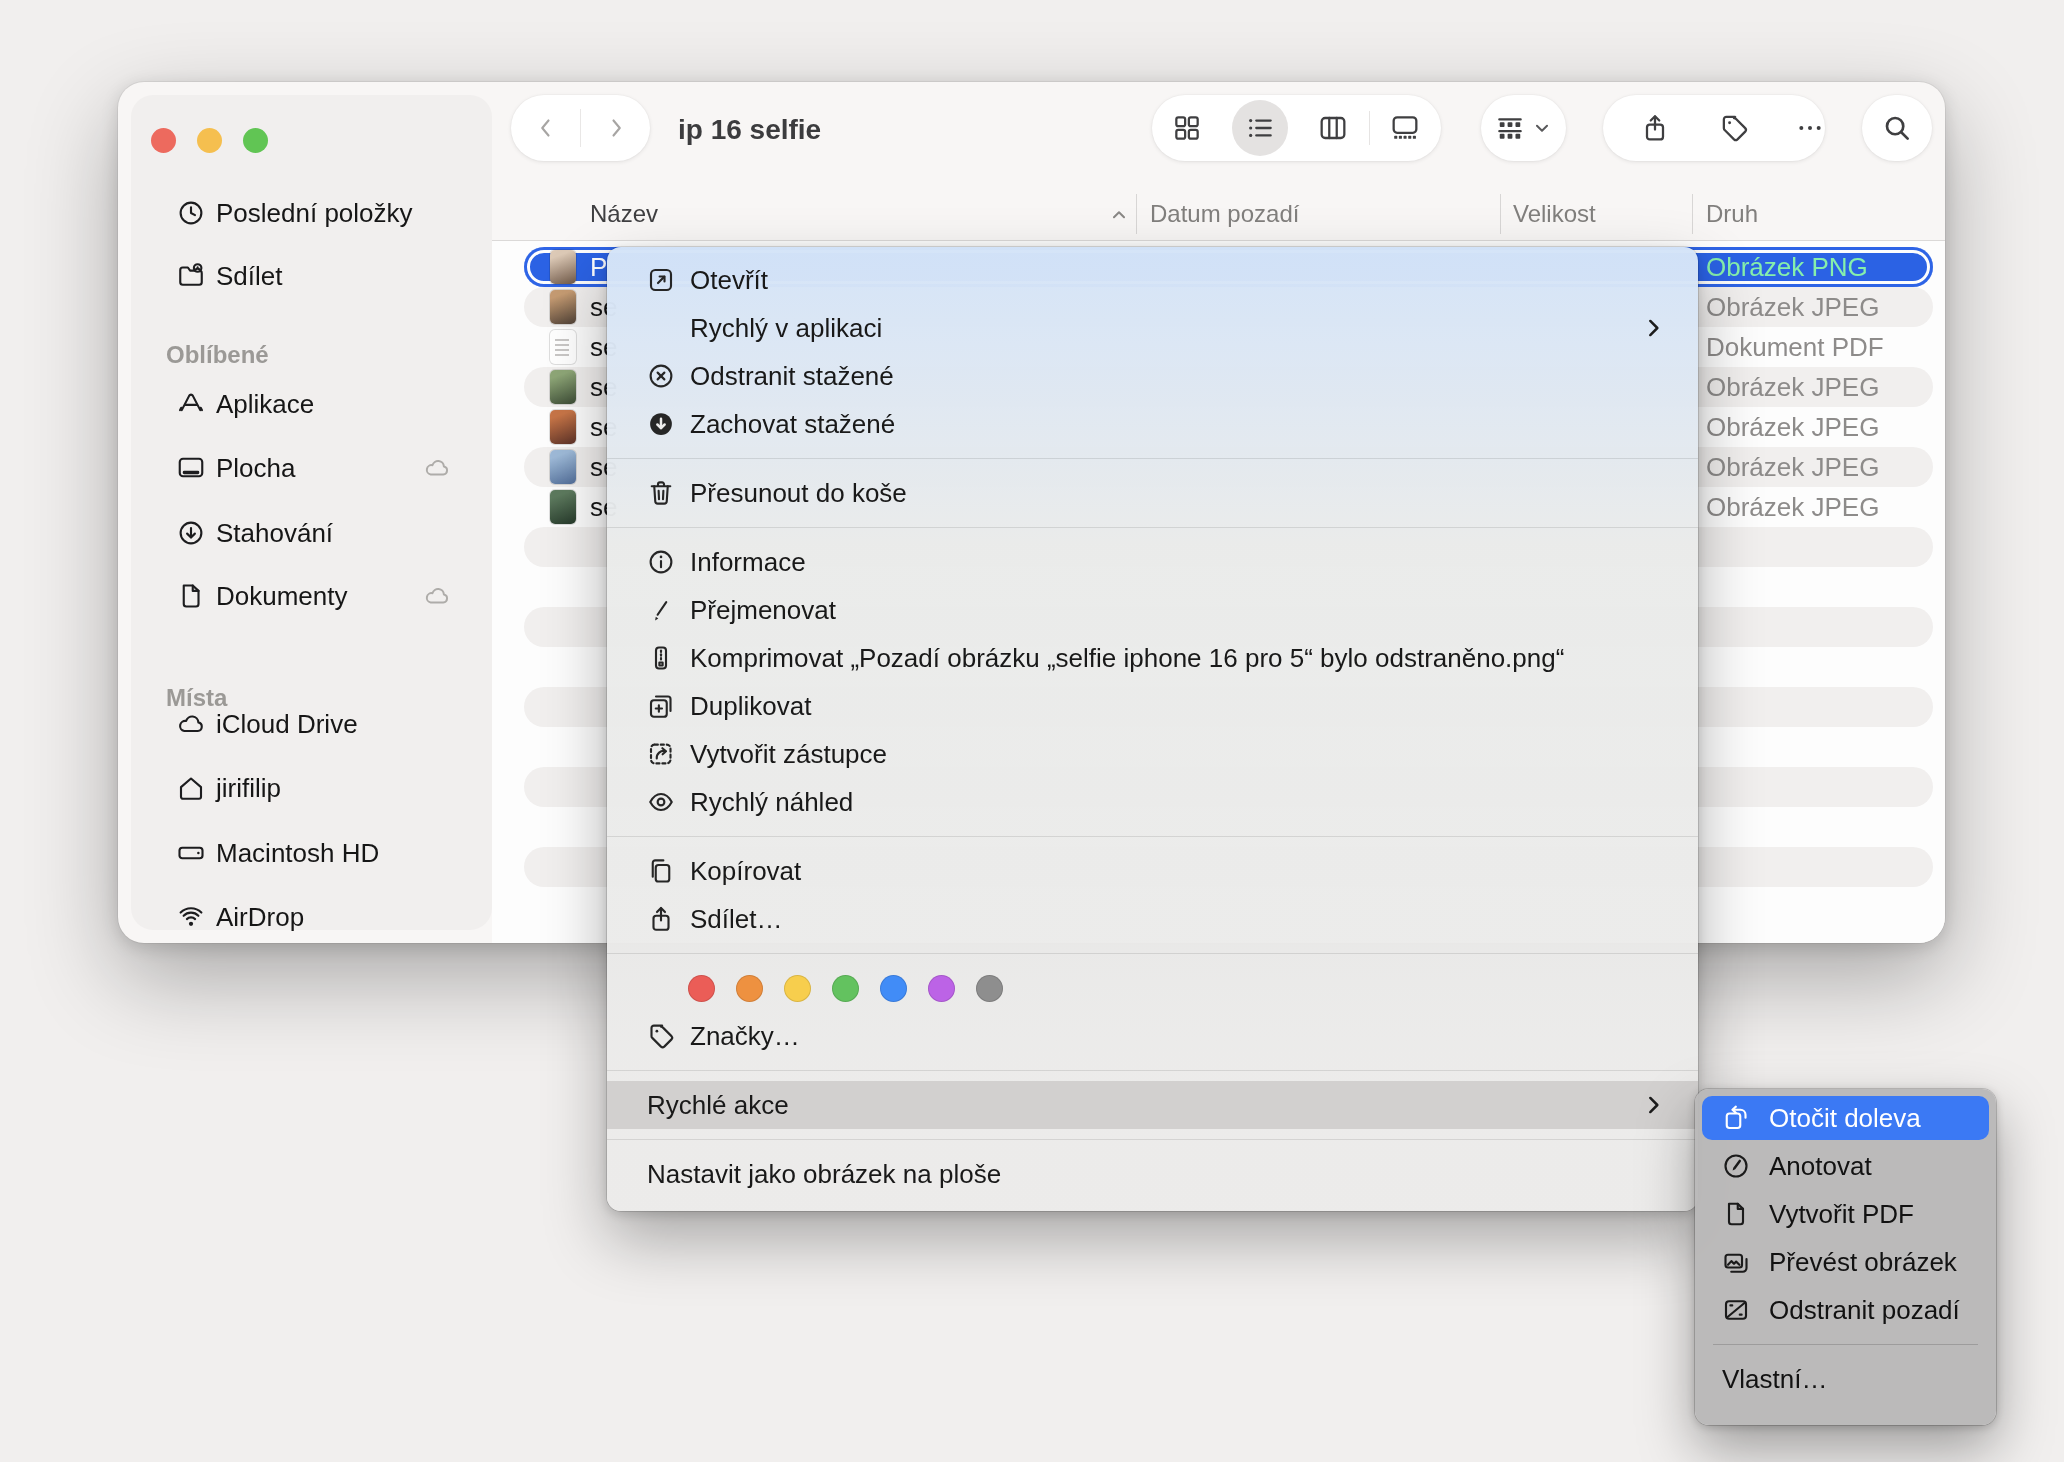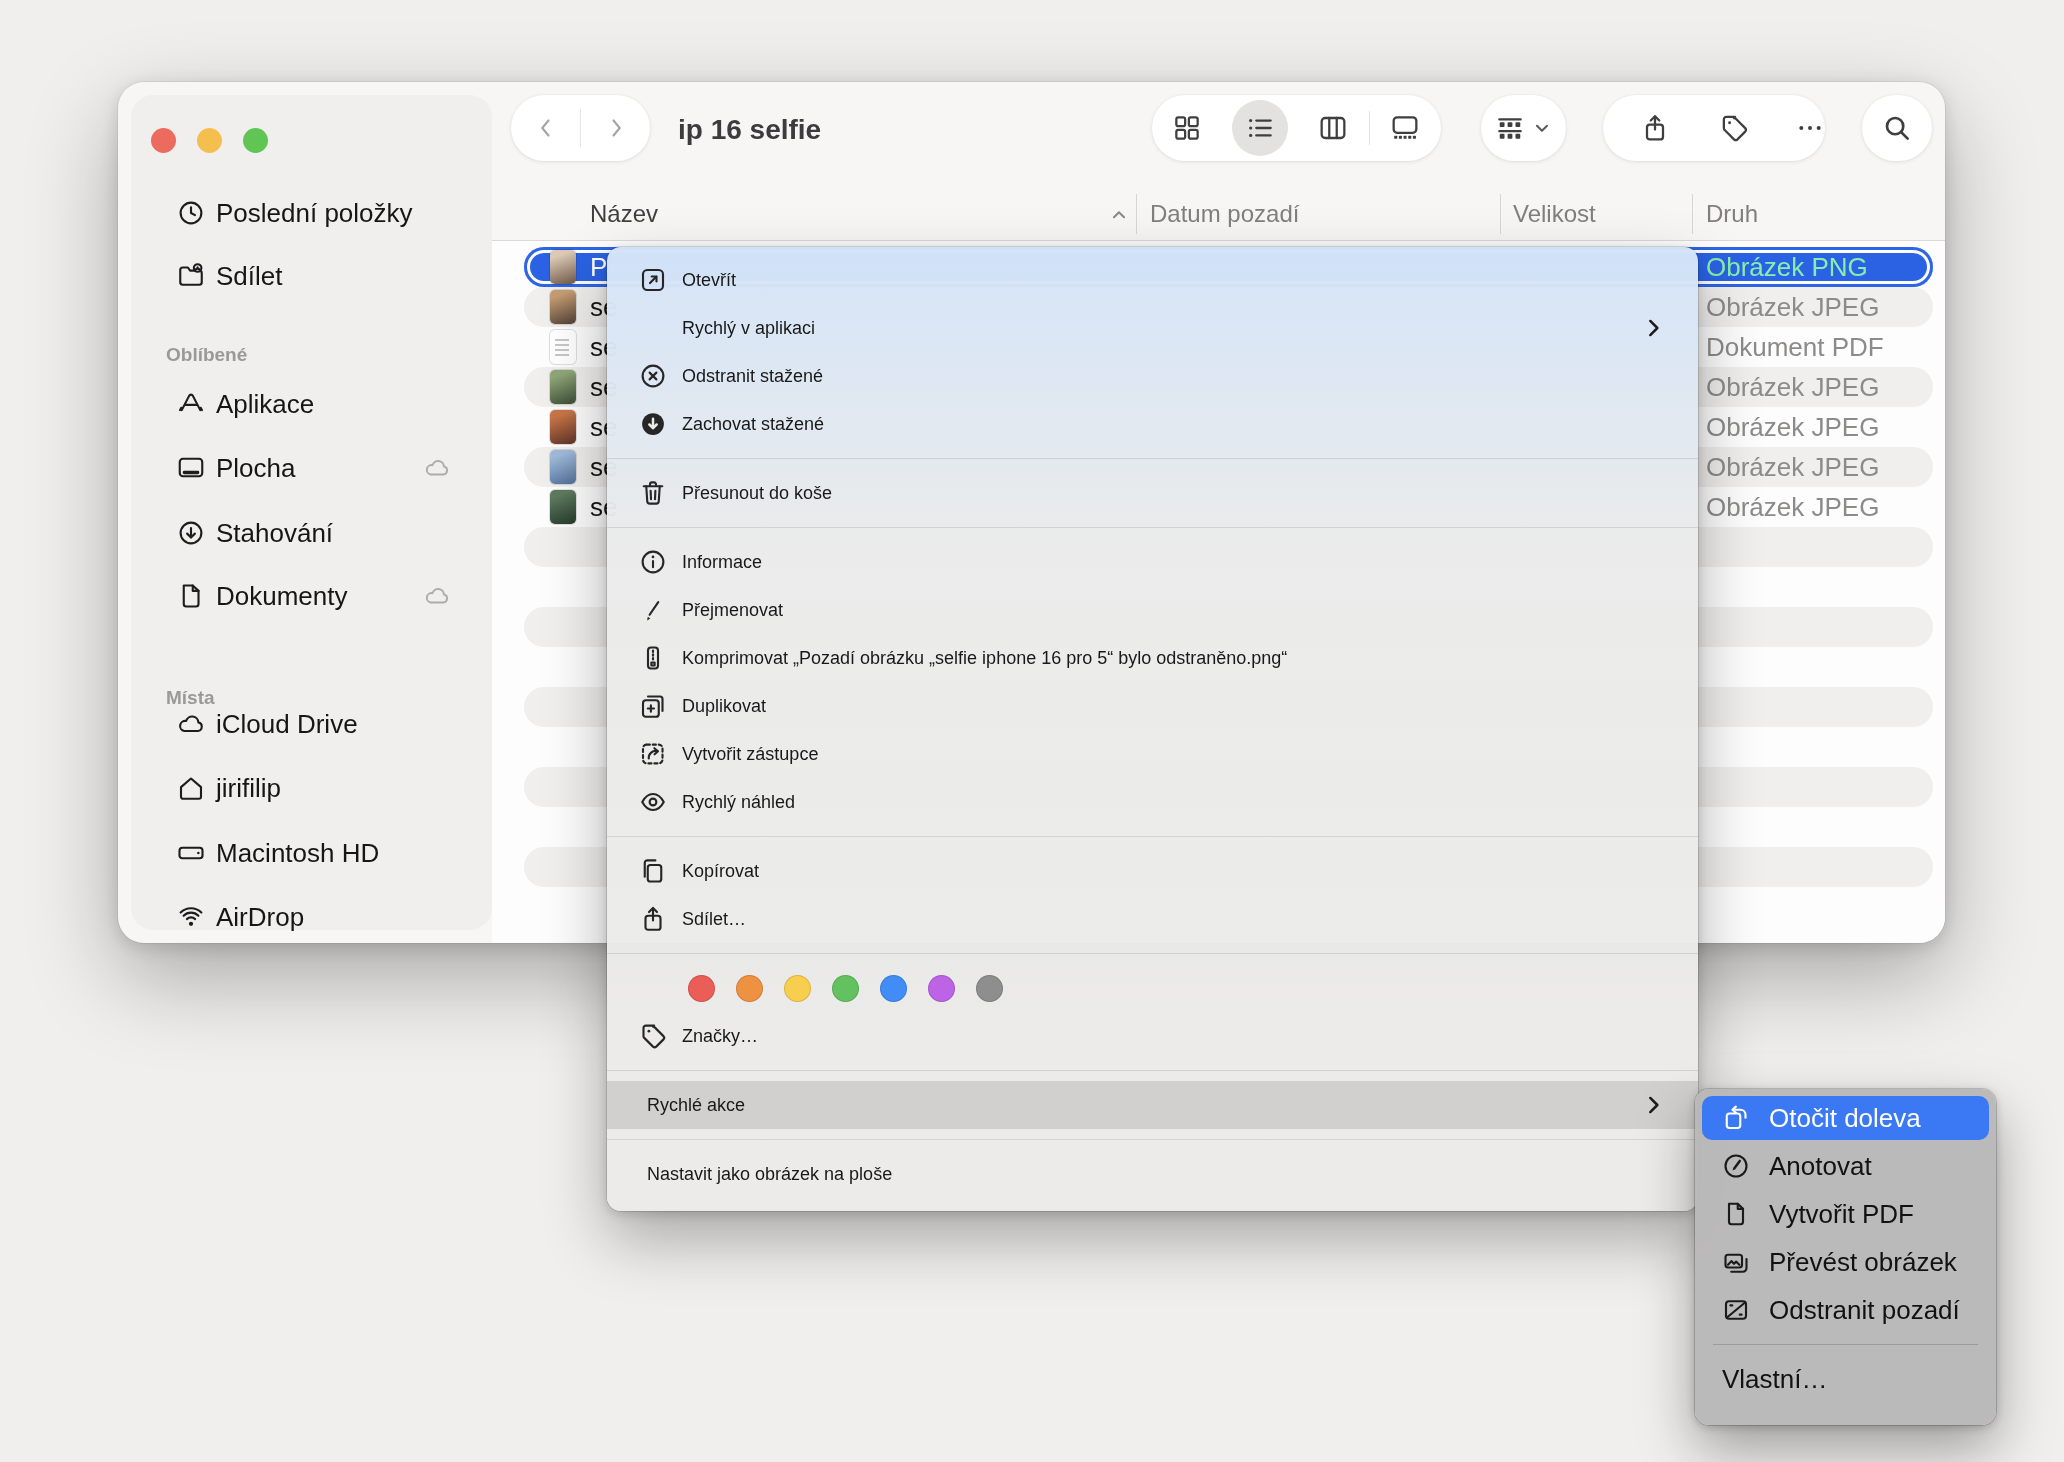--- a/index.html
+++ b/index.html
@@ -20,21 +20,21 @@
 
   
   .sidebar{
     position:absolute;left:13px;top:13px;width:361px;height:835px;
     background:#f1efee;border-radius:22px;
   }
   .tl{position:absolute;top:33px;width:25px;height:25px;border-radius:50%;}
   .side-item{position:absolute;left:0;width:100%;height:44px;display:flex;align-items:center;}
   .side-item .sic{width:30px;height:30px;margin-left:45px;color:#1d1d1f;flex:none;}
   .side-item .slabel{margin-left:10px;font-size:26px;color:#161616;white-space:nowrap;}
-  .side-header{position:absolute;left:35px;height:28px;font-size:19px;font-weight:700;color:#9b9996;display:flex;align-items:center;}
+  .side-header{position:absolute;left:35px;height:28px;font-size:24px;font-weight:700;color:#9b9996;display:flex;align-items:center;}
   .side-badge{position:absolute;left:292px;width:28px;height:28px;color:#aeaca9;}
 
   
   .pill{position:absolute;top:13px;height:66px;background:#ffffff;border-radius:33px;
     box-shadow:0 1px 4px rgba(0,0,0,.09),0 0 0 1px rgba(0,0,0,.015);}
   .navpill{left:393px;width:139px;}
   .nav-half{position:absolute;top:0;width:69px;height:66px;display:flex;align-items:center;justify-content:center;color:#a7a5a3;}
   .nav-div{position:absolute;left:69px;top:14px;width:1px;height:38px;background:#e9e7e6;}
   .win-title{position:absolute;left:560px;top:32px;font-size:28px;font-weight:700;color:#3c3c3e;}
   .seg{left:1034px;width:289px;}
@@ -67,21 +67,21 @@
   .row-kind{position:absolute;left:1182px;top:0;height:40px;display:flex;align-items:center;font-size:26px;color:#8d8b8a;white-space:nowrap;}
   .row.sel .row-kind{color:#86efac;}
 
   
   .menu{
     position:absolute;left:607px;top:247px;width:1091px;
     border-radius:14px;padding:9px 0 13px 0;
     background:linear-gradient(180deg,rgba(212,228,248,.98) 0%,rgba(221,231,243,.97) 13%,rgba(234,235,234,.965) 31%,rgba(236,235,234,.965) 100%);
     box-shadow:0 28px 64px rgba(0,0,0,.30),0 3px 12px rgba(0,0,0,.16),0 0 0 1px rgba(0,0,0,.12);
   }
-  .mi{height:48px;display:flex;align-items:center;padding:0 34px 0 30px;font-size:18px;color:#191919;position:relative;white-space:nowrap;}
+  .mi{height:48px;display:flex;align-items:center;padding:0 34px 0 38px;font-size:26px;color:#191919;position:relative;white-space:nowrap;}
   .mi .mic{width:32px;height:32px;margin-right:13px;flex:none;color:#262626;display:flex;align-items:center;justify-content:center;}
   .mi.noicon{padding-left:40px;}
   .mi.hl{background:#d2d0cf;}
   .mi .chev{position:absolute;right:32px;width:26px;height:26px;color:#1c1c1c;}
   .mdiv{height:1px;background:rgba(0,0,0,.10);margin:10px 0;}
   .tagrow{height:48px;display:flex;align-items:center;padding-left:81px;}
   .tagdot{width:27px;height:27px;border-radius:50%;margin-right:21px;box-shadow:inset 0 0 0 1px rgba(0,0,0,.12);}
 
   
   .submenu{

